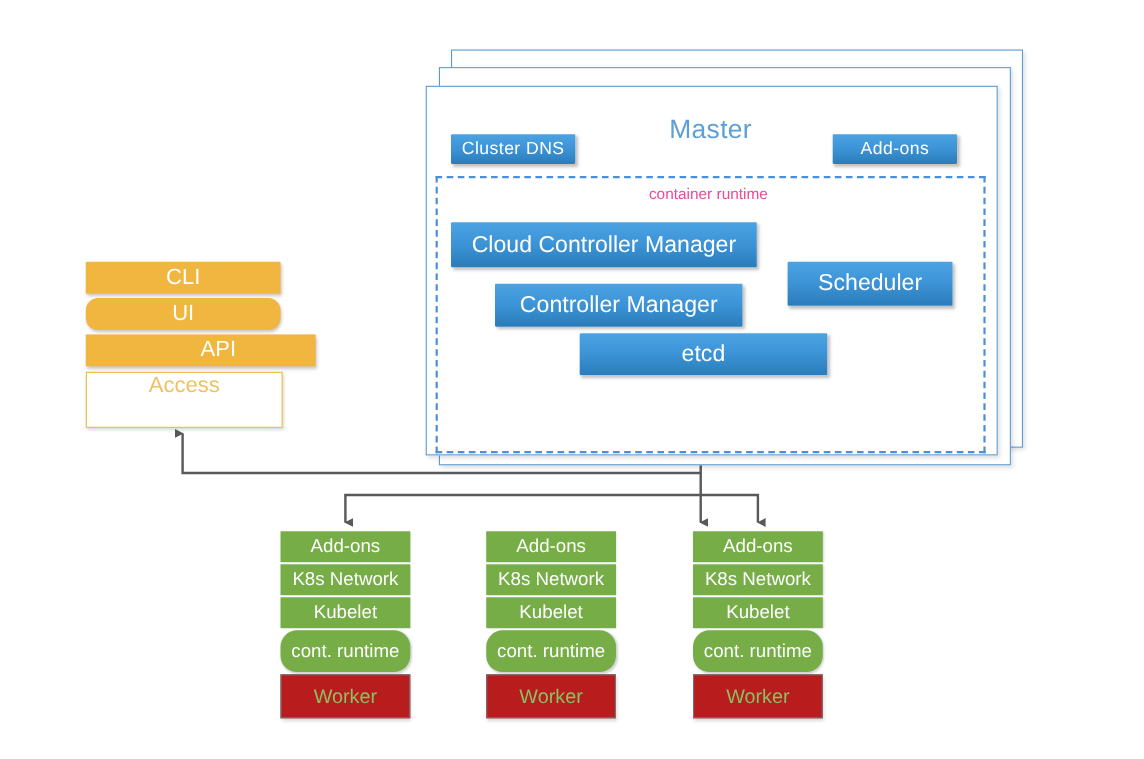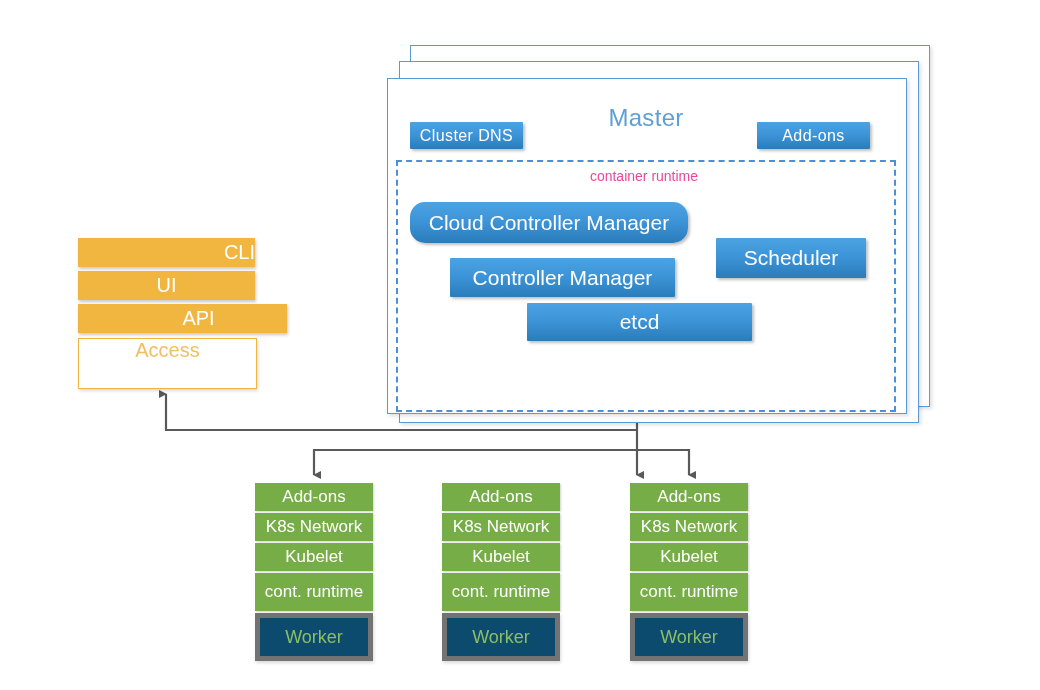--- a/index.html
+++ b/index.html
@@ -47,37 +47,37 @@
     display:flex; align-items:center; justify-content:center;
     box-shadow:2px 2px 3px rgba(0,0,0,0.25);
     border-radius:1px;
     text-align:center;
   }
   .bluebox.small{ font-size:16px; letter-spacing:.4px; }
   .bluebox.big{ font-size:21px; }
 
   .b-clusterdns { left:410px; top:122px; width:113px; height:27px; }
   .b-addons     { left:757px; top:122px; width:113px; height:27px; }
-  .b-ccm        { left:410px; top:202px; width:278px; height:41px;border-radius:15px; }
+  .b-ccm        { left:410px; top:202px; width:278px; height:41px; }
   .b-cm         { left:450px; top:258px; width:225px; height:39px; }
   .b-etcd       { left:527px; top:303px; width:225px; height:38px; }
   .b-sched      { left:716px; top:238px; width:150px; height:40px; }
   .b-api        { left:410px; top:368px; width:458px; height:37px; }
 
   
   .accessbox{
     position:absolute;
     background:#f0b63f;
     color:#ffffff;
     display:flex; align-items:center; justify-content:center;
     font-size:20px;
     box-shadow:1px 2px 3px rgba(0,0,0,0.22);
   }
-  .a-cli { left:78px; top:238px; width:177px; height:29px;justify-content:flex-end; }
-  .a-ui  { left:78px; top:271px; width:177px; height:29px; }
+  .a-cli { left:78px; top:238px; width:177px; height:29px; }
+  .a-ui  { left:78px; top:271px; width:177px; height:29px;border-radius:11px; }
   .a-api { left:78px; top:304px; width:177px; height:29px;padding-left:32px; }
   .a-access{
     position:absolute; left:78px; top:338px; width:177px; height:49px;
     background:#ffffff; border:1px solid #f0b63f;
     color:#f0c060; font-size:20px;
     display:flex; align-items:flex-start; justify-content:center;
     box-shadow:1px 2px 3px rgba(0,0,0,0.15);
   }
 
   
@@ -85,23 +85,23 @@
   .w1{ left:255px; top:483px; }
   .w2{ left:442px; top:483px; }
   .w3{ left:630px; top:483px; }
   .wrow{
     background:#76ad47; color:#ffffff;
     height:28px; margin-bottom:2px;
     display:flex; align-items:center; justify-content:center;
     font-size:17px;
     box-shadow:1px 1px 2px rgba(0,0,0,0.18);
   }
-  .wrow.tall{ height:38px; }
+  .wrow.tall{ height:38px;border-radius:15px; }
   .wfoot{
-    background:#0c4a6e; border:5px solid #737373;
+    background:#b91c1c; border:1px solid #737373;
     color:#8cbf63; height:38px;
     display:flex; align-items:center; justify-content:center;
     font-size:18px;
     box-shadow:1px 2px 3px rgba(0,0,0,0.15);
   }
 
   
   .conn{ position:absolute; left:0; top:0; width:1040px; height:690px; pointer-events:none; }
 </style>
 </head>

